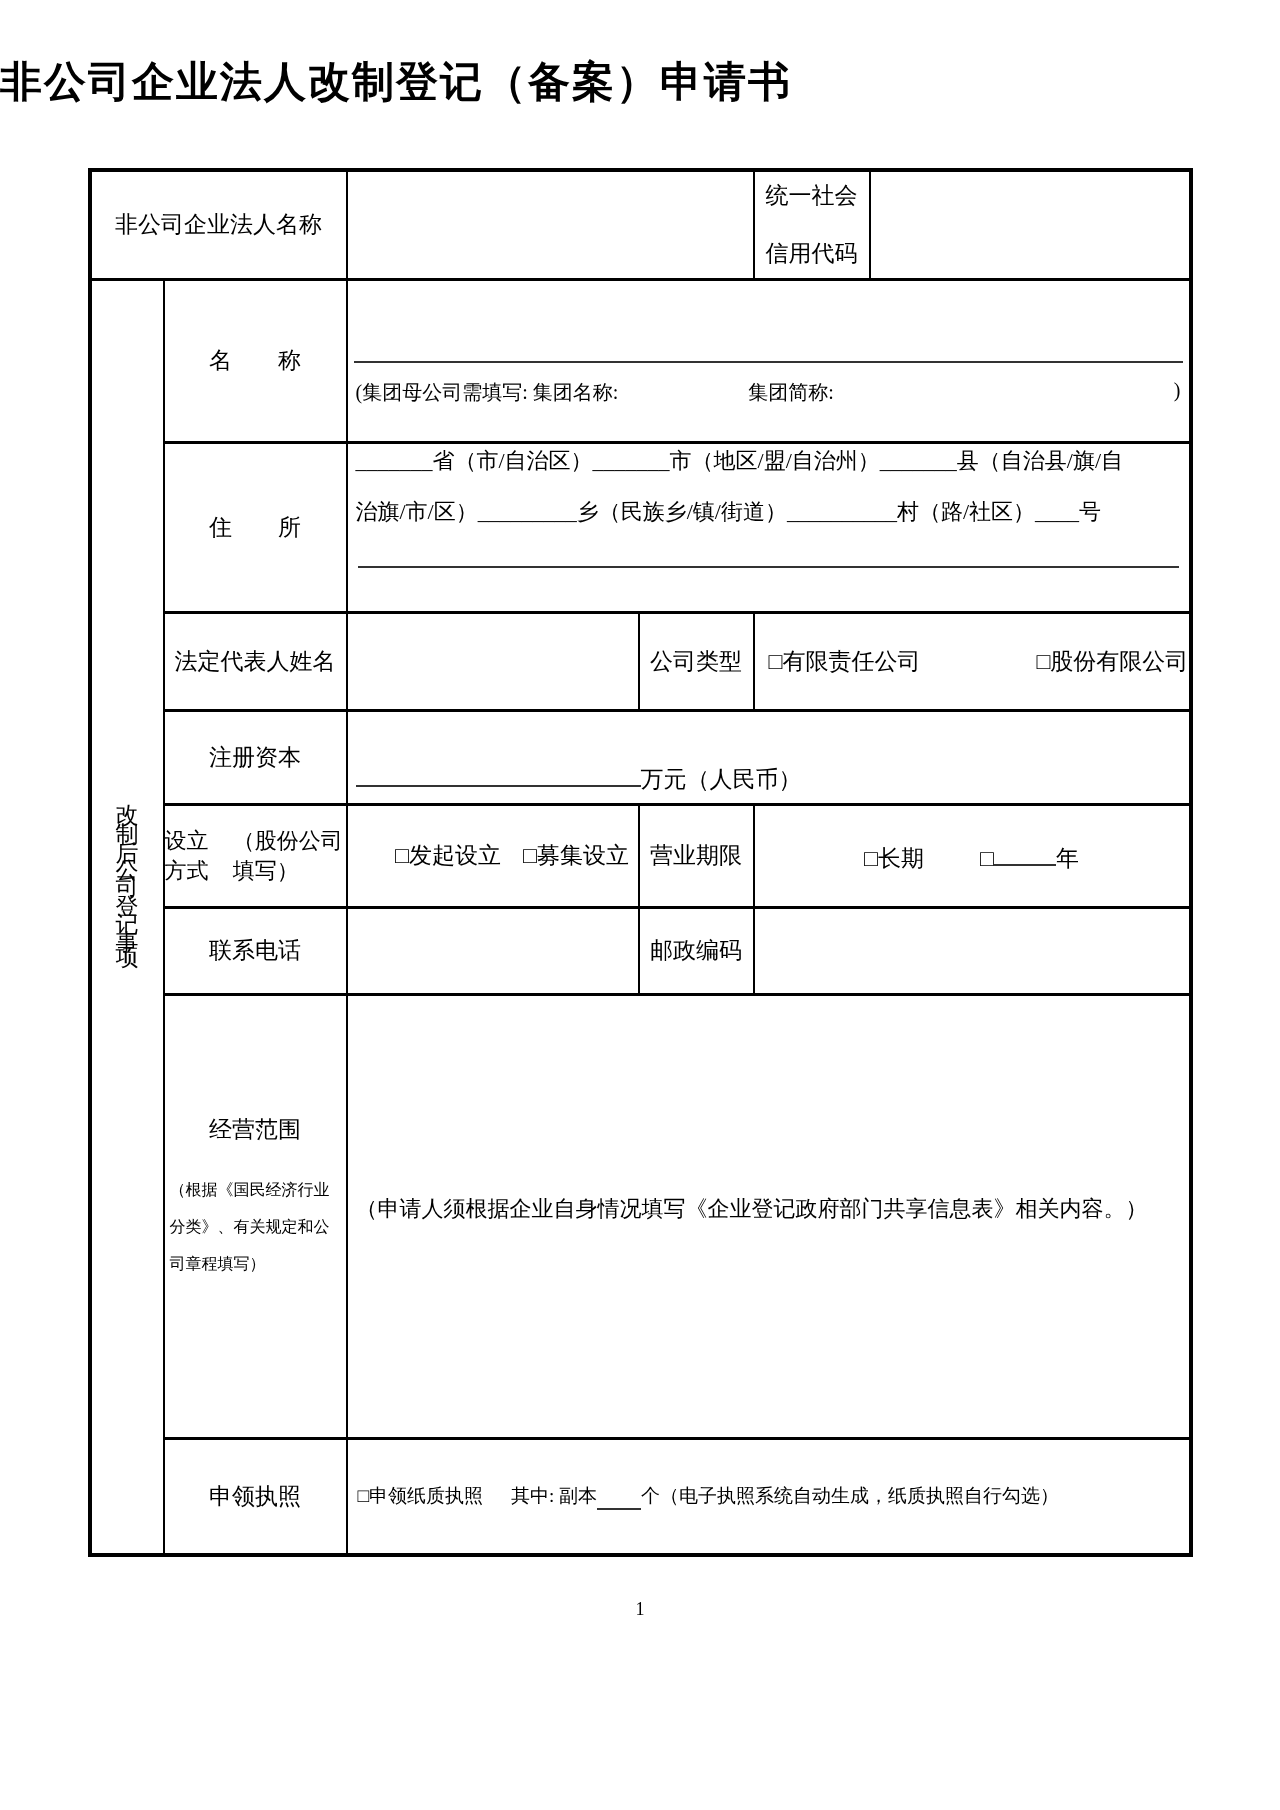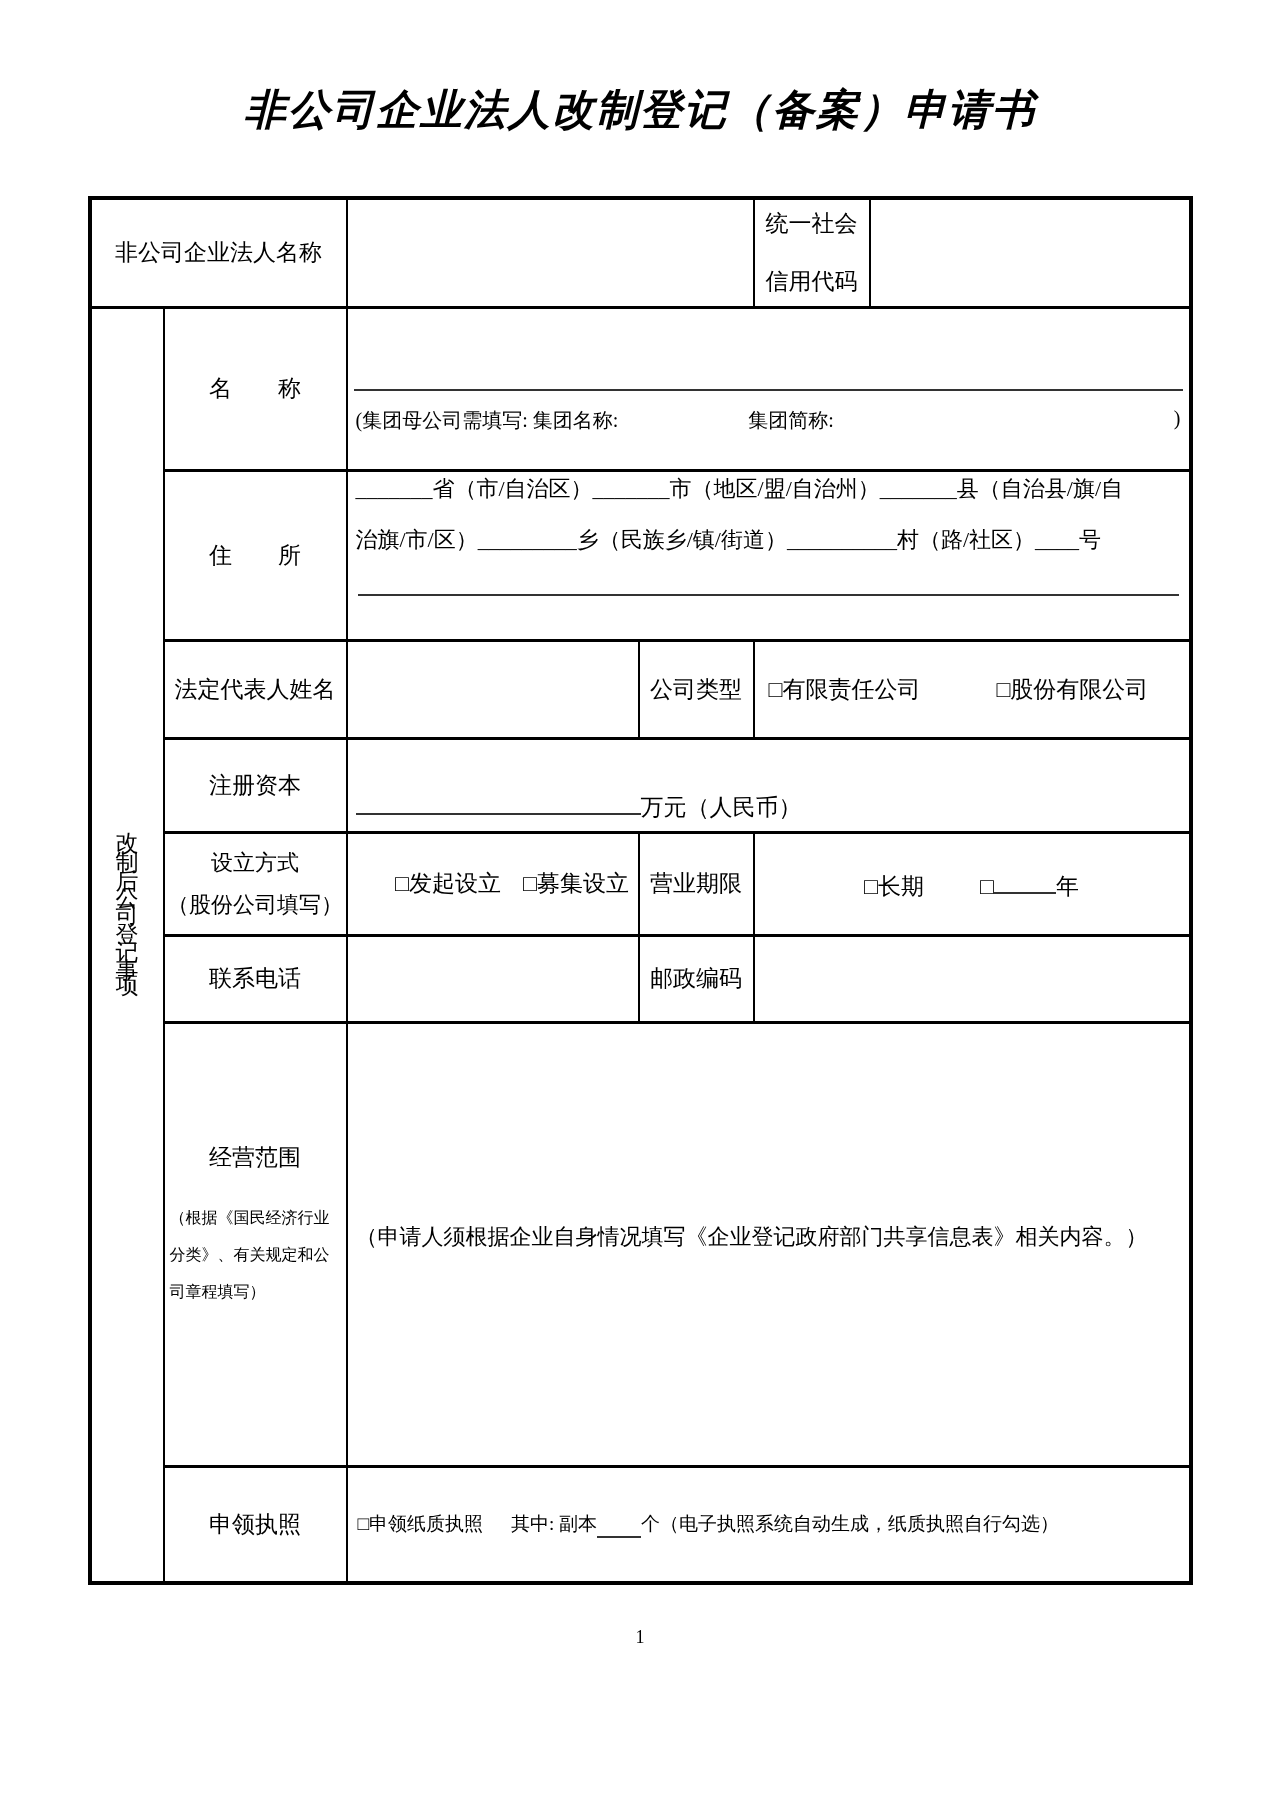--- a/index.html
+++ b/index.html
@@ -2,26 +2,25 @@
 <html><head>
 <meta charset="utf-8">
 <style>
   html,body{margin:0;padding:0;background:#fff;}
   body{
     width:1280px;height:1810px;
     font-family:"Liberation Serif","DejaVu Serif",serif;
     color:#000;overflow:hidden;
   }
   .title{
-    margin-top:82px;
+    margin-top:54px;
     font-size:42px;
     font-weight:bold;
-    text-align:center;
+    text-align:left;
     letter-spacing:2px;
-    font-style:italic;
   }
   table.form{
     width:1101px;
     margin:58px auto 0 auto;
     border-collapse:collapse;
     table-layout:fixed;
     border:4px solid #000;
     font-size:23px;
   }
   td{
@@ -53,22 +52,22 @@
   .name-cell{padding:0 6px;}
   .fill-underline{height:0;border-bottom:2px solid #333;}
   .name-cell .fill-underline{margin-top:80px;}
   .group-line{display:flex;align-items:flex-start;margin-top:16px;font-size:20px;padding:0 2px;}
   .group-abbr{margin-left:130px;}
   .group-close{margin-left:auto;}
   .addr{padding:0 8px;font-size:22px;line-height:34px;}
   .addr .l1{}
   .addr .l2{margin-top:17px;}
   .addr .l3{margin-top:37px;margin-left:2px;margin-right:2px;}
-  .two-line-label{display:flex;flex-direction:column;align-items:center;justify-content:center;gap:12px;height:100%;font-size:22px;}
-  .opts-left{display:flex;align-items:center;height:100%;padding-left:14px;gap:76px;}
+  .two-line-label{display:flex;flex-direction:row;align-items:center;justify-content:center;gap:12px;height:100%;font-size:22px;}
+  .opts-left{display:flex;align-items:center;height:100%;padding-left:14px;gap:116px;}
   .opts-center{display:flex;align-items:center;justify-content:center;height:100%;gap:22px;margin-left:39px;}
   .opts-term{display:flex;align-items:flex-end;justify-content:center;height:100%;gap:56px;}
   .blank-inline{display:inline-block;height:26px;border-bottom:2px solid #333;vertical-align:baseline;}
   .cap-cell{padding:47px 8px 0 8px;}
   .scope-label-cell{padding-top:118px;}
   .scope-title{text-align:center;}
   .scope-sub{margin-top:26px;padding:0 5px;font-size:16px;line-height:37px;text-align:left;}
   .scope-content{display:flex;flex-direction:column;justify-content:center;height:100%;padding:0 8px 14px 8px;font-size:22px;}
   .license-line{display:flex;align-items:center;height:100%;padding-left:10px;font-size:19px;}
   .license-mid{margin-left:28px;}

